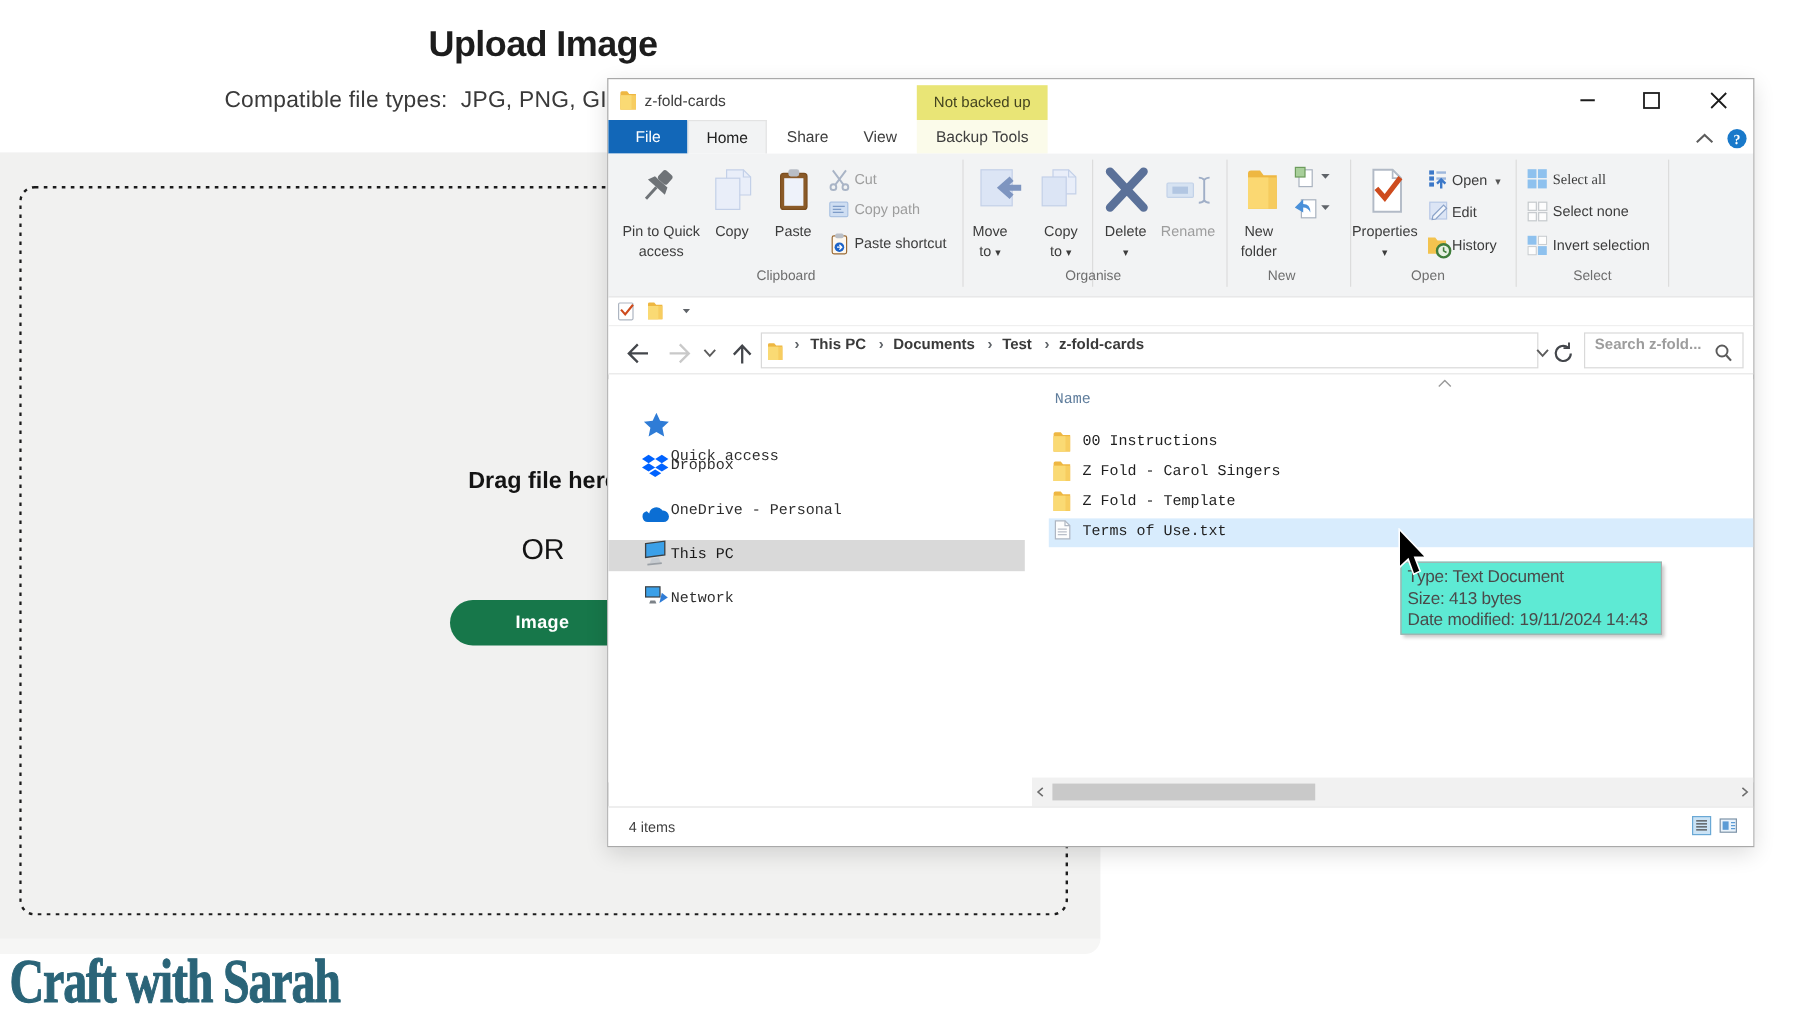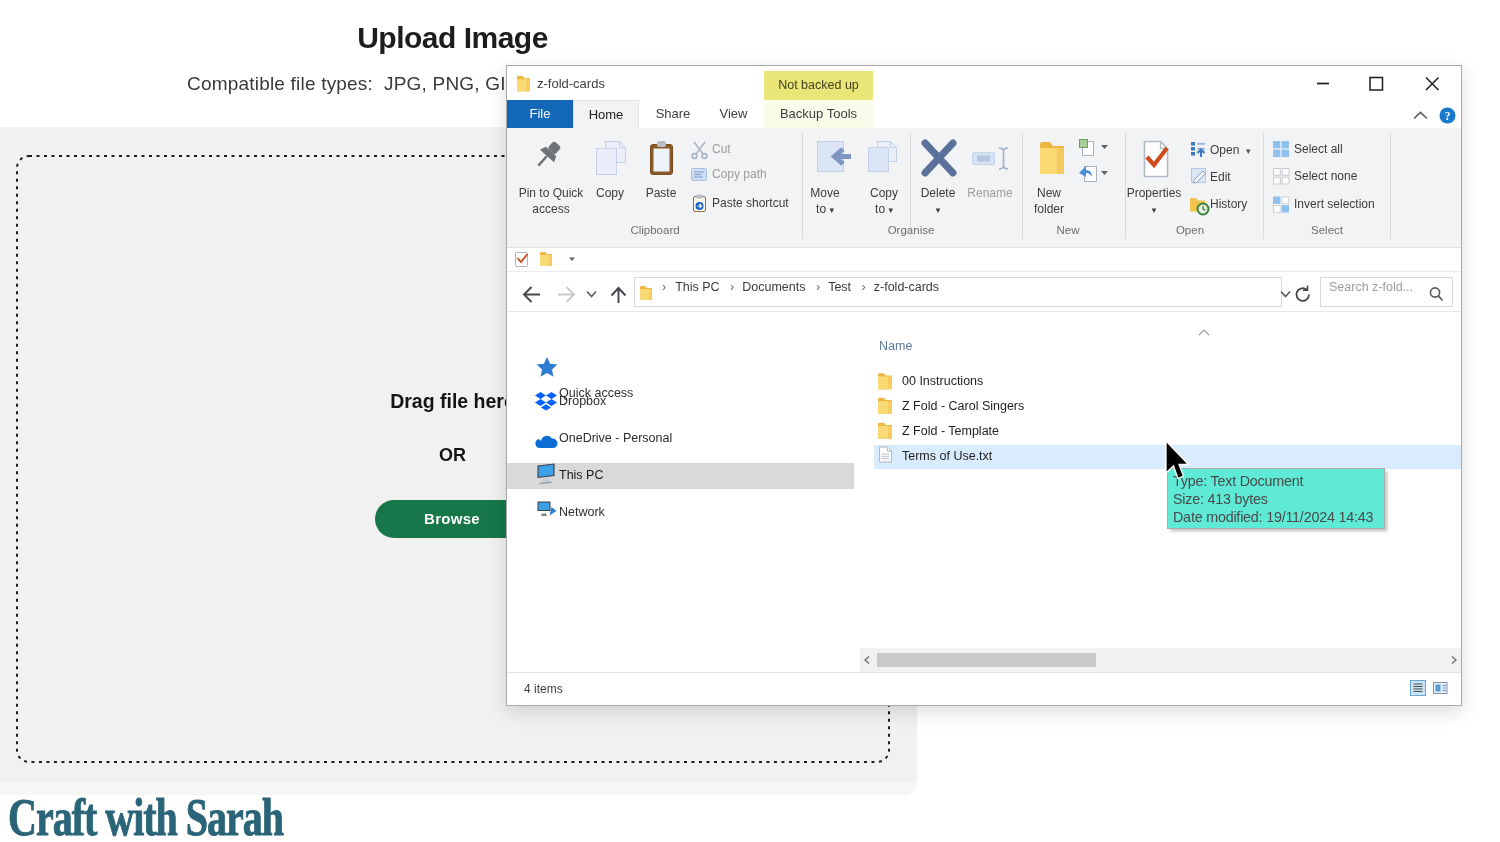--- a/index.html
+++ b/index.html
@@ -4,21 +4,21 @@
 <style>
 html,body{margin:0;padding:0;}
 body{width:1500px;height:842px;position:relative;background:#fff;overflow:hidden;
   font-family:"Liberation Sans",sans-serif;}
 .abs{position:absolute;}
 
 #title{left:0;width:905px;top:21px;text-align:center;font-size:30px;font-weight:bold;color:#1d1d1d;letter-spacing:-.5px;}
 #compat{left:187px;top:73px;font-size:19px;color:#3a3a3a;letter-spacing:.2px;white-space:nowrap;}
 #dropzone{left:0;top:127px;width:917px;height:656px;background:#f1f1f0;}
 #draghere{left:0;width:905px;top:390px;text-align:center;font-size:19.5px;font-weight:bold;color:#141414;}
-#or{left:0;width:905px;top:445px;text-align:center;font-size:18px;font-weight:bold;color:#141414;}
+#or{left:0;width:905px;top:445px;text-align:center;font-size:24px;font-weight:normal;color:#141414;}
 #browse{left:375px;top:500px;width:154px;height:38px;background:#17774a;border-radius:19px;
   color:#fff;font-size:15px;font-weight:bold;text-align:center;line-height:38px;letter-spacing:.3px;}
 #logo{left:8px;top:787px;font-family:"Liberation Serif",serif;font-weight:bold;font-size:40px;color:#2a6478;letter-spacing:-1px;transform:scale(1.0,1.3);transform-origin:left top;-webkit-text-stroke:.7px #2a6478;}
 
 #win{left:506px;top:65px;width:954px;height:639px;background:#fff;border:1px solid #a9a9a9;
   box-shadow:0 6px 18px rgba(0,0,0,.14);}
 #win .tt{font-size:13px;color:#3f3f3f;}
 
 #tabs{left:0;top:34px;width:100%;height:28px;background:#fff;}
 .tab{position:absolute;top:34px;height:28px;line-height:28px;text-align:center;font-size:13px;color:#3e3e3e;}
@@ -29,25 +29,25 @@
 #bktab{left:257px;top:34px;width:109px;height:28px;background:#fbfbea;font-size:13px;color:#3e3e3e;text-align:center;line-height:28px;}
 
 #ribbon{left:0;top:62px;width:100%;height:120px;background:#f2f3f4;border-bottom:1px solid #e2e2e2;box-sizing:border-box;}
 .glabel{position:absolute;top:96px;font-size:11.5px;color:#6e6e6e;text-align:center;transform:translateX(-50%);}
 .gsep{position:absolute;top:5px;height:106px;width:1px;background:#dcdcdc;}
 .biglabel{position:absolute;top:57px;font-size:12px;color:#3c3c3c;text-align:center;transform:translateX(-50%);line-height:16px;}
 .smalltext{position:absolute;font-size:12px;color:#3c3c3c;height:16px;line-height:16px;}
 .dis{color:#9d9d9d;}
 
 #qat{left:0;top:182px;width:100%;height:24px;background:#fff;border-bottom:1px solid #ececec;box-sizing:border-box;}
-#nav{left:0;top:206px;width:100%;height:40px;background:#fff;border-bottom:1px solid #e6e6e6;box-sizing:border-box;}
+#nav{left:0;top:206px;width:100%;height:40px;background:#fff;border-bottom:1px solid #e6e6e6;box-sizing:border-box;font-weight:bold;}
 #addr{left:127px;top:5px;width:648px;height:30px;background:#fff;border:1px solid #d9d9d9;box-sizing:border-box;}
 #search{left:813px;top:5px;width:133px;height:30px;background:#fff;border:1px solid #d9d9d9;box-sizing:border-box;}
 
-#content{left:0;top:263px;width:100%;height:336px;background:#fff;}
+#content{left:0;top:250px;width:100%;height:336px;background:#fff;font-family:Liberation Mono, monospace;}
 .sideitem{position:absolute;left:0;width:347px;height:26px;}
 .sideitem .lbl{position:absolute;left:52px;top:5px;font-size:12.5px;color:#2e2e2e;}
 .fl-row{position:absolute;left:367px;width:587px;height:24px;}
 .fl-row .lbl{position:absolute;left:28px;top:4px;font-size:12.5px;color:#1f1f1f;}
 
 #hscroll{left:353px;top:582px;width:601px;height:24px;background:#f1f1f1;}
 #hthumb{left:17px;top:5px;width:219px;height:14px;background:#c9c9c9;}
 
 #status{left:0;top:606px;width:100%;height:33px;background:#fff;border-top:1px solid #e3e3e3;box-sizing:border-box;}
 
@@ -73,21 +73,21 @@
 
 <div class="abs" id="title">Upload Image</div>
 <div class="abs" id="compat">Compatible file types:&nbsp; JPG, PNG, GIF, HEIC, WEBP</div>
 <div class="abs" id="dropzone"></div>
 <div class="abs" style="left:0;top:782px;width:917px;height:13px;background:#f6f6f5;border-radius:0 0 14px 0;"></div>
 <svg class="abs" style="left:16px;top:155px;" width="874" height="608">
   <rect x="1" y="1" width="872" height="606" rx="12" fill="none" stroke="#1c1c1c" stroke-width="2" stroke-dasharray="3 4.5"></rect>
 </svg>
 <div class="abs" id="draghere">Drag file here</div>
 <div class="abs" id="or">OR</div>
-<div class="abs" id="browse">Browse</div>
+<div class="abs" id="browse">Image</div>
 <div class="abs" id="logo">Craft with Sarah</div>
 
 <div class="abs" id="win">
 
   <div class="abs tt" style="left:30px;top:10px;">z-fold-cards</div>
 
   <div class="abs" id="badge">Not backed up</div>
   <div class="abs" id="tabs"></div>
   <div class="abs tab" id="tab-file">File</div>
   <div class="abs tab" id="tab-home">Home</div>
@@ -119,21 +119,21 @@
     <div class="biglabel dis" style="left:483px;">Rename</div>
     <div class="biglabel" style="left:542px;">New<br>folder</div>
     <div class="biglabel" style="left:647px;">Properties<br><span style="font-size:9px;">▾</span></div>
 
     <div class="smalltext dis" style="left:205px;top:13px;">Cut</div>
     <div class="smalltext dis" style="left:205px;top:38px;">Copy path</div>
     <div class="smalltext" style="left:205px;top:67px;">Paste shortcut</div>
     <div class="smalltext" style="left:703px;top:14px;">Open&nbsp;&nbsp;<span style="font-size:9px;color:#555;">▾</span></div>
     <div class="smalltext" style="left:703px;top:41px;">Edit</div>
     <div class="smalltext" style="left:703px;top:68px;">History</div>
-    <div class="smalltext" style="left:787px;top:13px;">Select all</div>
+    <div class="smalltext" style="left:787px;top:13px;font-family:Liberation Serif, serif;">Select all</div>
     <div class="smalltext" style="left:787px;top:40px;">Select none</div>
     <div class="smalltext" style="left:787px;top:68px;">Invert selection</div>
     <svg class="abs" style="left:0;top:0;" width="952" height="118">
 
       <g transform="rotate(42 40 28)" fill="#6f7377">
         <rect x="35" y="12" width="10" height="10" rx="2.5"></rect>
         <path d="M33 22 h14 l2.5 6 h-19 z"></path>
         <rect x="38.8" y="28" width="2.4" height="13"></rect>
       </g>
 

